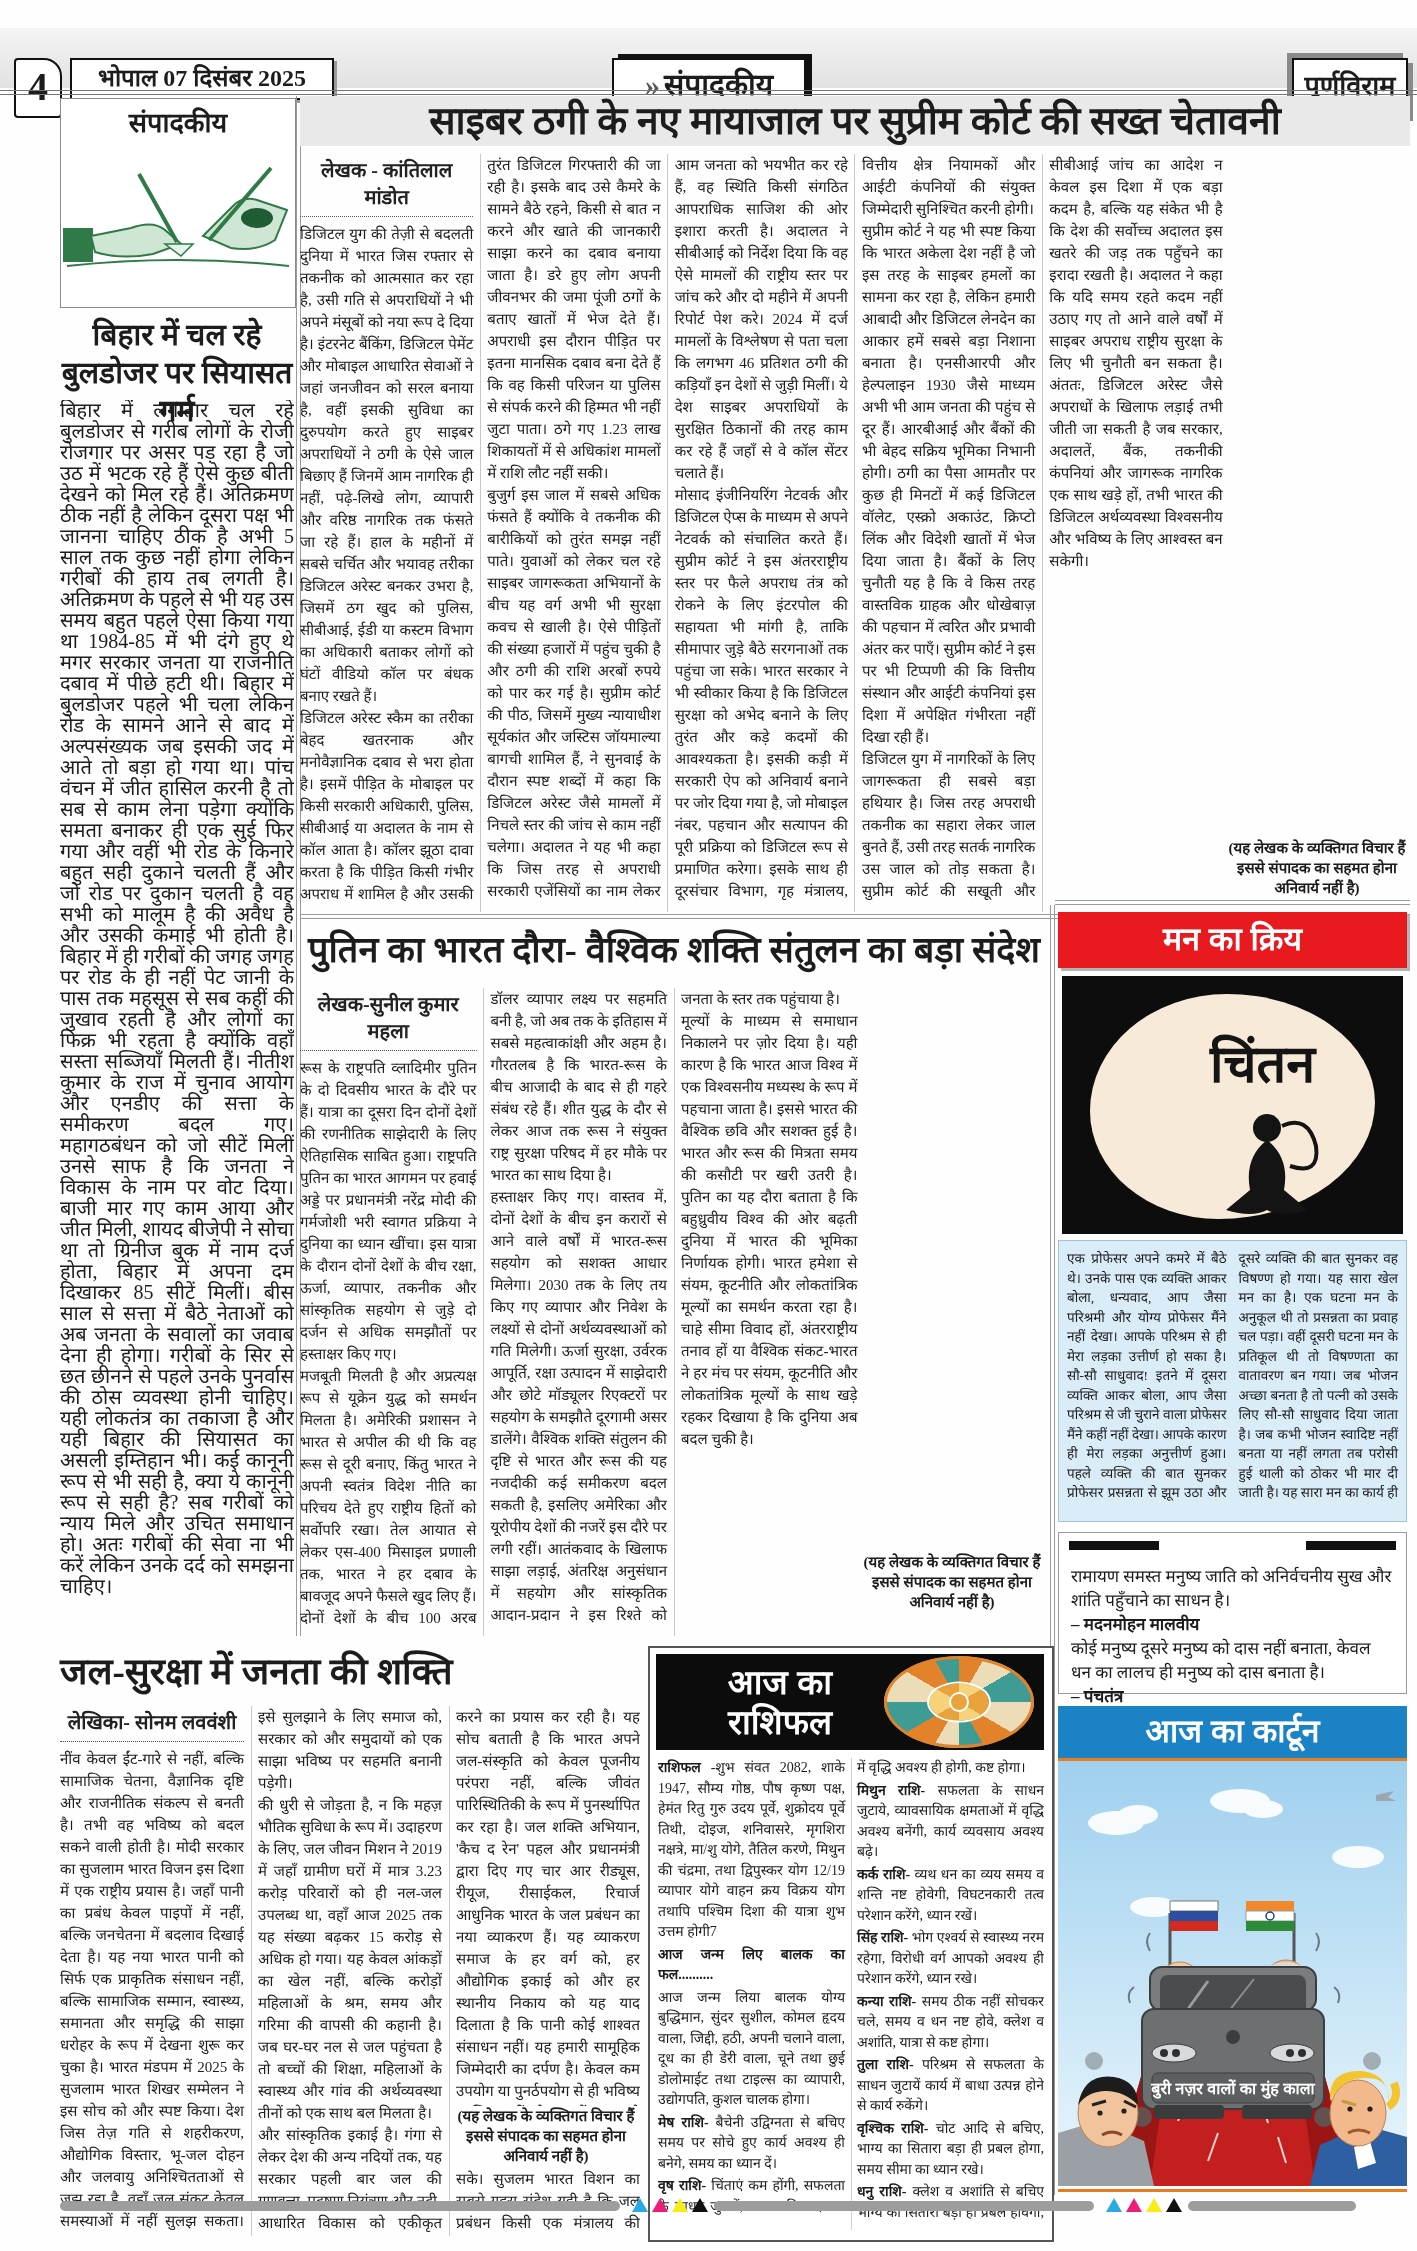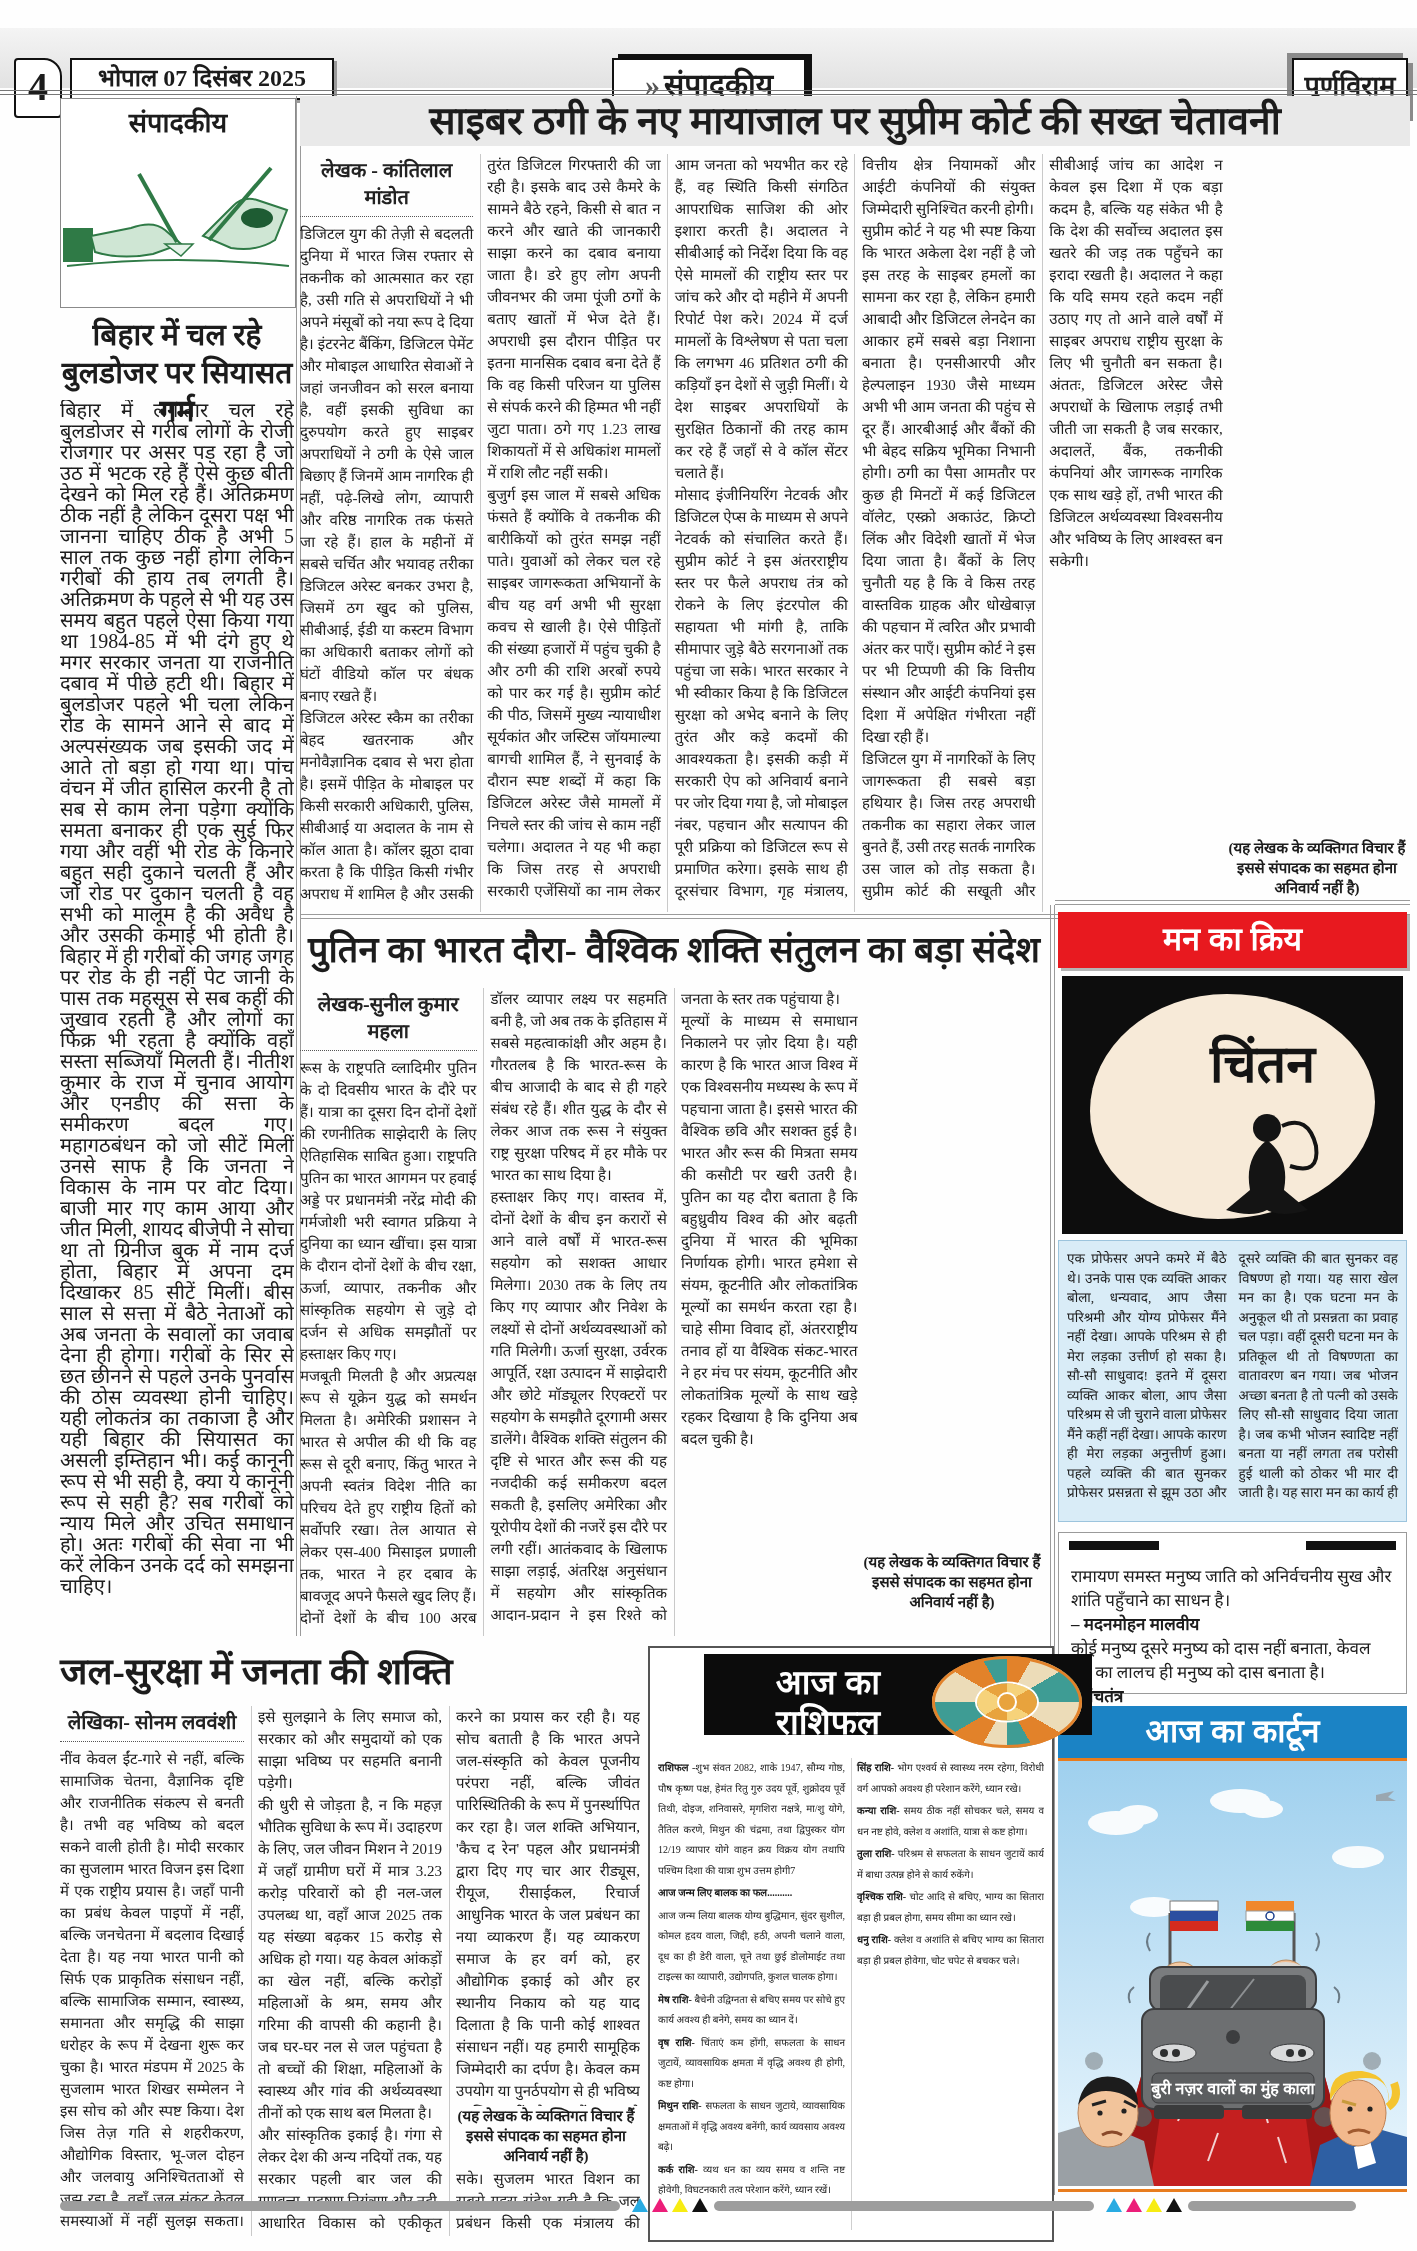--- a/index.html
+++ b/index.html
@@ -75,36 +75,36 @@
                  border-bottom:3px solid #e87c1e;}
   .cartoon-frame{position:absolute;left:1058px;top:1761px;width:349px;height:428px;border-bottom:3px solid #e87c1e;}
   
   .jal-headline{position:absolute;left:60px;top:1646px;width:580px;font:bold 37px "Liberation Serif",serif;
                 text-align:left;line-height:52px;}
   .jal-cols{position:absolute;left:60px;top:1706px;width:580px;height:530px;overflow:hidden;
             column-count:3;column-gap:14px;column-rule:1px solid #c9c9c9;column-fill:auto;}
   .jal-disc{position:absolute;left:452px;top:2106px;width:188px;}
   
   .rashi-box{position:absolute;left:648px;top:1646px;width:402px;height:592px;border:2px solid #555;background:#fff;}
-  .rashi-header{position:absolute;left:6px;top:6px;width:388px;height:81px;background:#0c0c0c;margin-left:48px;}
+  .rashi-header{position:absolute;left:6px;top:6px;width:388px;height:96px;background:#0c0c0c;}
   .rashi-title{position:absolute;left:14px;top:8px;width:220px;color:#fff;font:bold 34px "Liberation Sans",sans-serif;
                line-height:40px;white-space:pre-line;text-align:center;}
   .wheel{position:absolute;right:10px;top:2px;width:150px;height:92px;border-radius:50%;
          background:conic-gradient(#e2822a 0 30deg,#ecdcb8 30deg 60deg,#3e9c94 60deg 90deg,#ecdcb8 90deg 120deg,
             #e2822a 120deg 150deg,#3e9c94 150deg 180deg,#ecdcb8 180deg 210deg,#e2822a 210deg 240deg,
             #3e9c94 240deg 270deg,#ecdcb8 270deg 300deg,#e2822a 300deg 330deg,#3e9c94 330deg 360deg);
          box-shadow:0 0 0 3px #e2822a inset;}
   .wheel-core{position:absolute;left:50%;top:50%;width:40%;height:40%;transform:translate(-50%,-50%);
               border-radius:50%;background:conic-gradient(#f6d27a 0 60deg,#e8a33d 60deg 120deg,#f6d27a 120deg 180deg,
               #e8a33d 180deg 240deg,#f6d27a 240deg 300deg,#e8a33d 300deg 360deg);box-shadow:0 0 0 2px #fff;}
   .wheel-dot{position:absolute;left:50%;top:50%;width:16px;height:16px;transform:translate(-50%,-50%);
              border-radius:50%;background:#e8a33d;box-shadow:0 0 0 2px #fff;}
   .rashi-body{position:absolute;left:8px;top:110px;width:386px;height:472px;overflow:hidden;
               column-count:2;column-gap:12px;column-rule:1px solid #cfcfcf;column-fill:auto;
-              font-size:10px;line-height:20.5px;text-align:justify;}
+              font-size:14px;line-height:20.5px;text-align:justify;}
   .rashi-body p{margin:0 0 2px;}
   .rashi-body .sig{font-weight:bold;}
   .rashi-heading{font-weight:bold;}
   
   .footer{position:absolute;left:0;top:2198px;width:1417px;height:16px;}
   .fbar{position:absolute;top:3px;height:10px;background:#9d9d9d;border-radius:6px;}
   .ftri{position:absolute;top:0;width:0;height:0;border-left:8px solid transparent;border-right:8px solid transparent;}
 </style>
 </head>
 <body>

